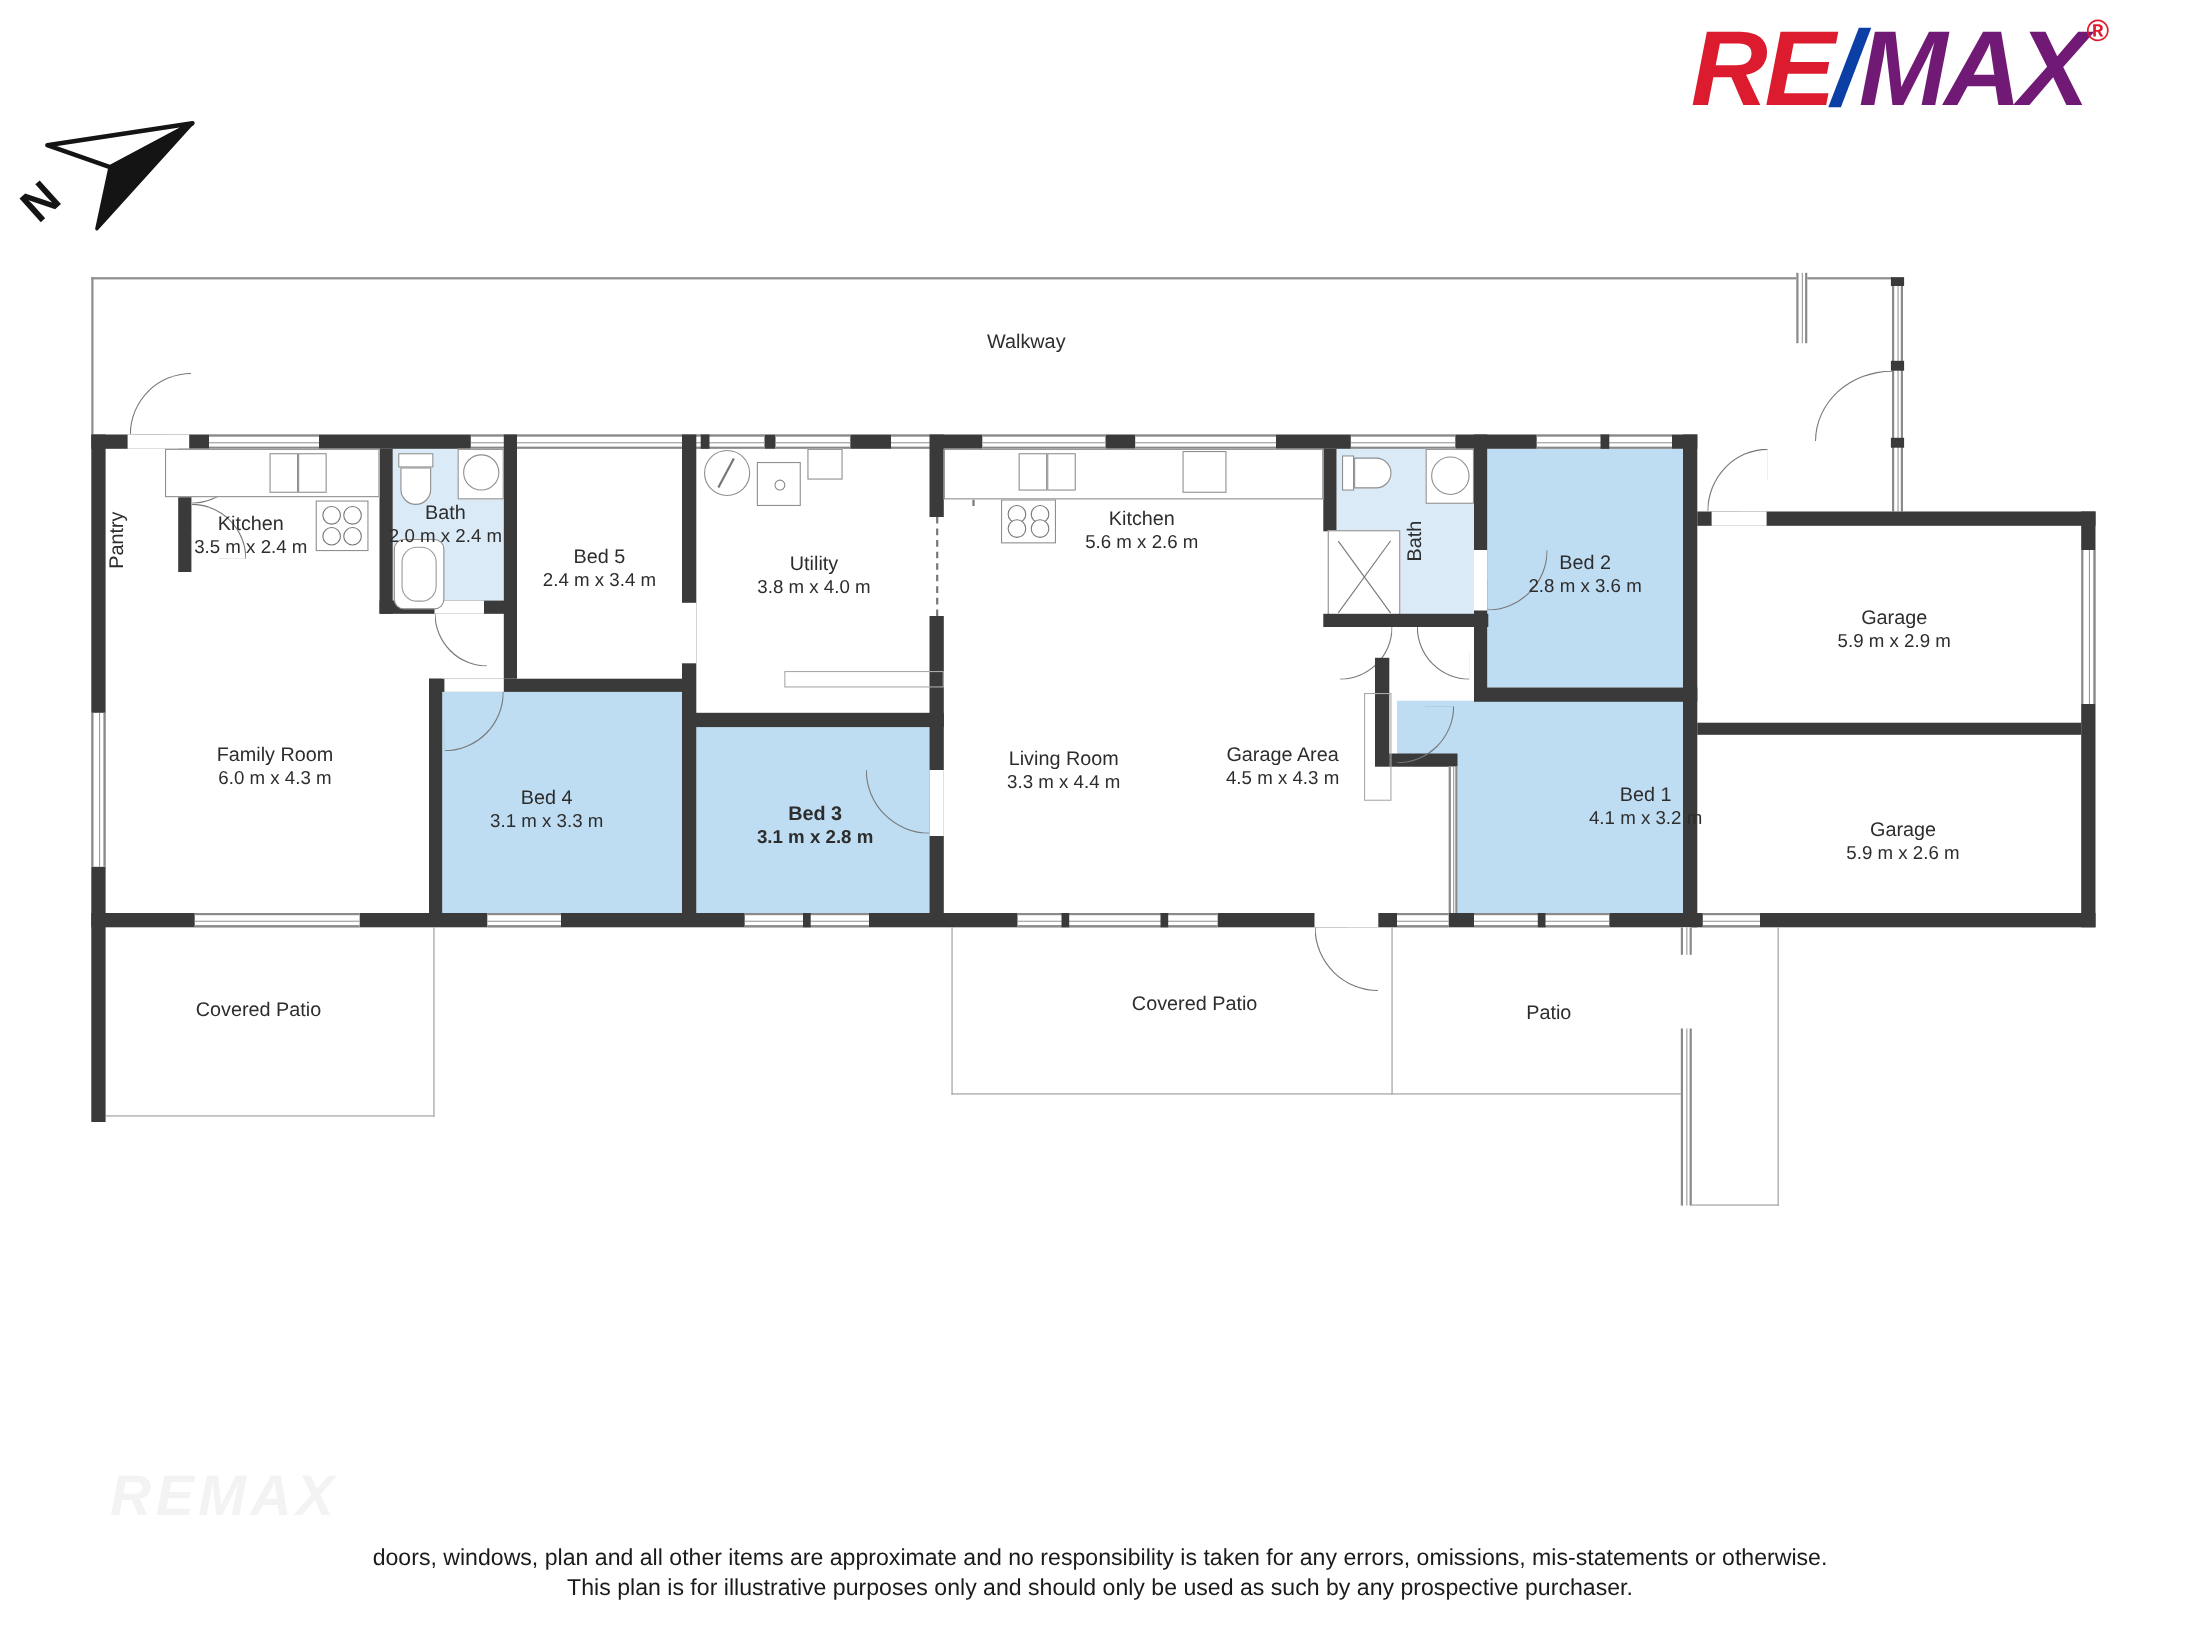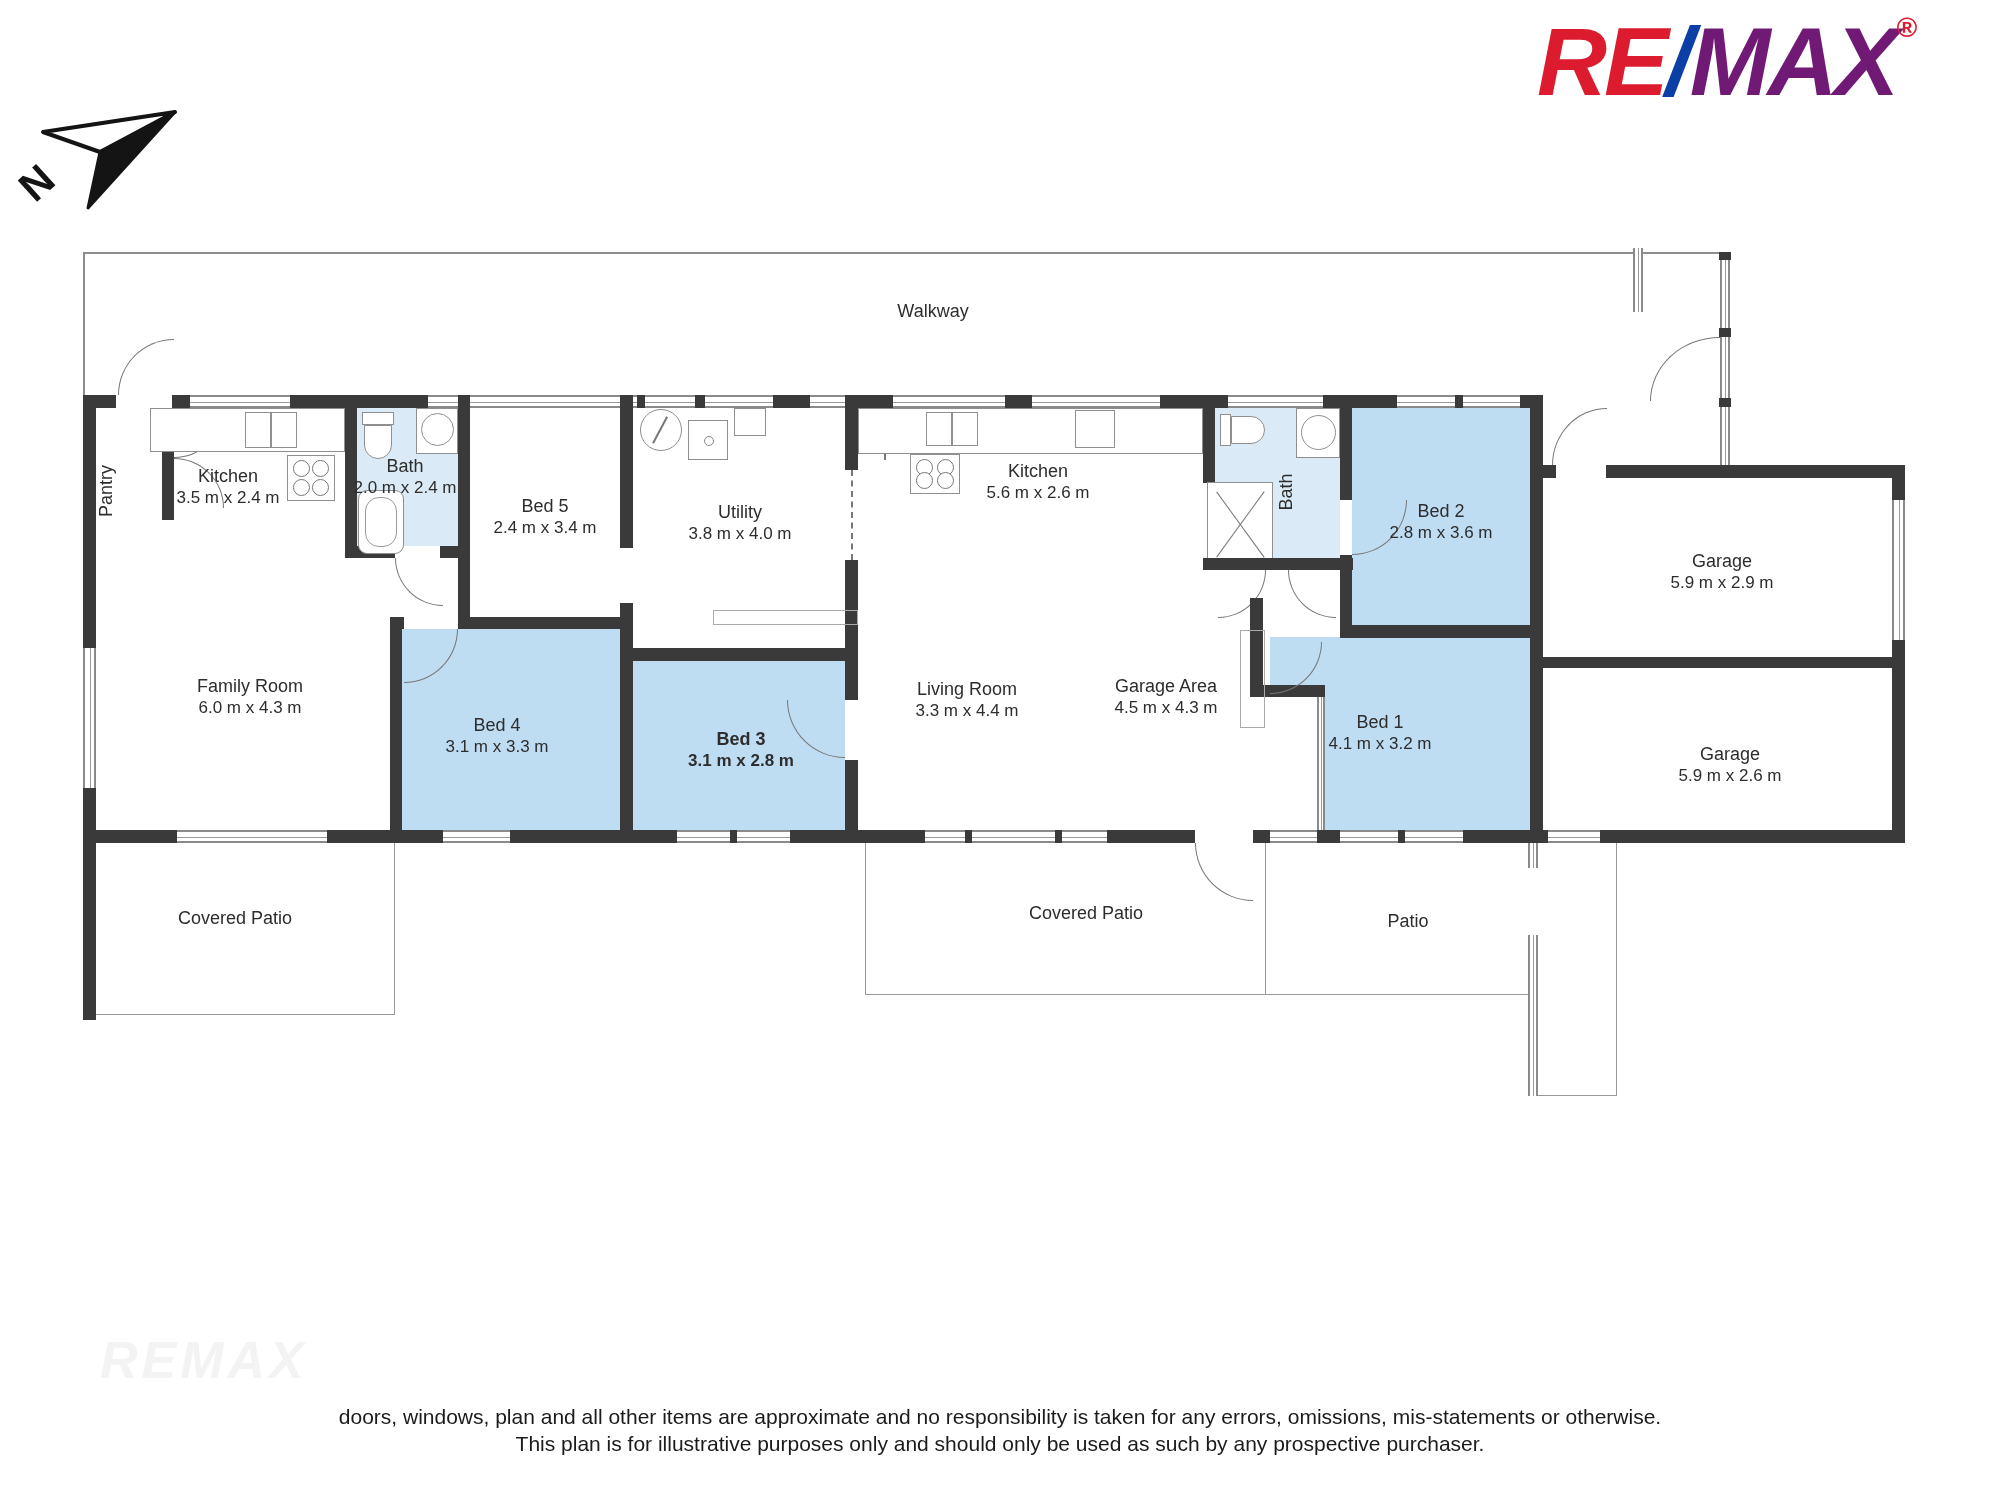--- a/index.html
+++ b/index.html
@@ -267,21 +267,21 @@
         <div class="dims">3.1 m x 2.8 m</div>
       </div>
       <div class="label" style="left: 967px; top: 700px;">
         <div>Living Room</div>
         <div class="dims">3.3 m x 4.4 m</div>
       </div>
       <div class="label" style="left: 1166px; top: 697px;">
         <div>Garage Area</div>
         <div class="dims">4.5 m x 4.3 m</div>
       </div>
-      <div class="label" style="left: 1380px; top: 733px;">
+      <div class="label" style="left: 1496px; top: 733px;">
         <div>Bed 1</div>
         <div class="dims">4.1 m x 3.2 m</div>
       </div>
       <div class="label" style="left: 1730px; top: 765px;">
         <div>Garage</div>
         <div class="dims">5.9 m x 2.6 m</div>
       </div>
       <div class="label" style="left: 235px; top: 918px;">
         <div>Covered Patio</div>
       </div>

